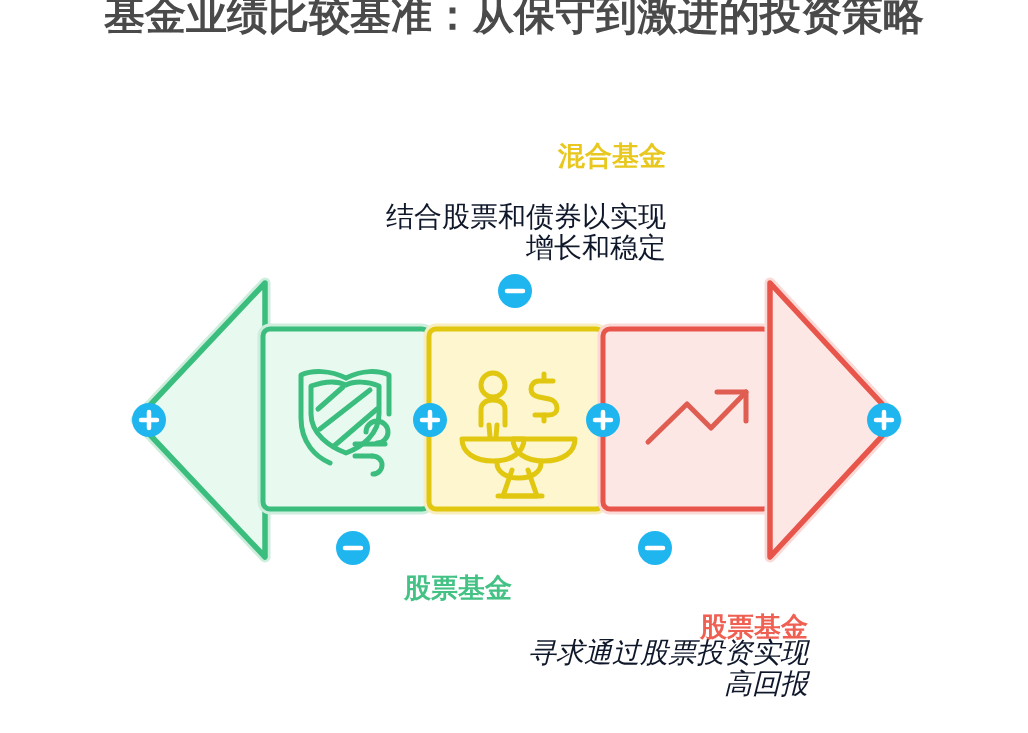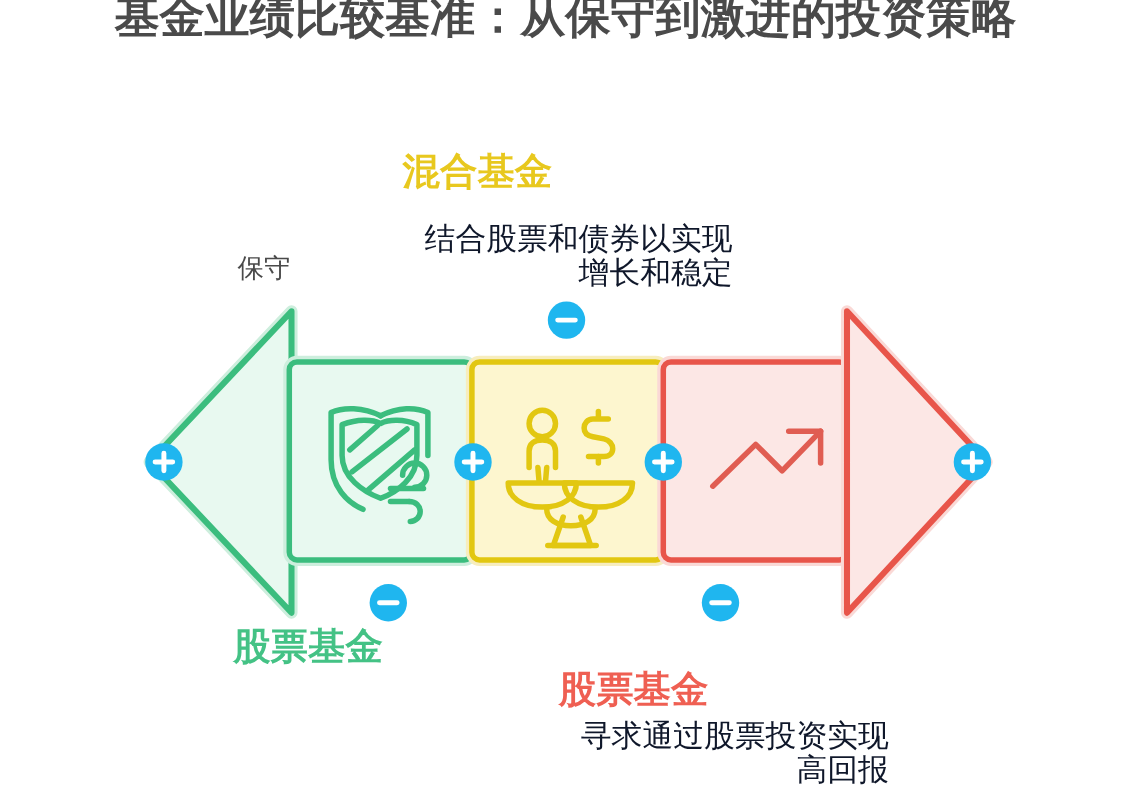--- a/index.html
+++ b/index.html
@@ -52,23 +52,23 @@
     color: #4a4a4a;
     text-align: center;
     white-space: nowrap;
     line-height: 30px;
   }
   #label-conservative { left: 150px; top: 230px; width: 180px; }
   #label-aggressive  { left: 728px; top: 230px; width: 180px; }
 
   .seg-title {
     position: absolute;
-    font-size: 34px;
+    font-size: 27px;
     font-weight: bold;
-    text-align: left;
+    text-align: right;
     white-space: nowrap;
     line-height: 36px;
   }
   .seg-desc {
     position: absolute;
     font-size: 28px;
     color: #0f172a;
     text-align: right;
     line-height: 31px;
   }
@@ -76,21 +76,21 @@
   
   #title-hybrid { left: 366px; top: 138px; width: 300px; color: #e8c81e; }
   #desc-hybrid  { left: 366px; top: 201px; width: 300px; }
 
   
   #title-bond { left: 212px; top: 570px; width: 300px; color: #44c285; }
   #desc-bond  { left: 212px; top: 637px; width: 300px; }
 
   
   #title-equity { left: 508px; top: 570px; width: 300px; color: #ef5f52; margin-top: 39px; }
-  #desc-equity  { left: 508px; top: 653px; width: 300px; }
+  #desc-equity  { left: 508px; top: 637px; width: 300px; font-style: italic; }
 </style>
 </head>
 <body>
 
 <div id="stage">
 
   <div class="title">基金业绩比较基准：从保守到激进的投资策略</div>
 
   <svg id="diagram" viewBox="0 0 1028 733">
 
@@ -185,21 +185,20 @@
     <g>
       <circle cx="353" cy="548" r="17" fill="#1fb6ef"></circle>
       <path d="M 345,548 L 361,548" stroke="#ffffff" stroke-width="4.5" stroke-linecap="round"></path>
     </g>
     <g>
       <circle cx="655" cy="548" r="17" fill="#1fb6ef"></circle>
       <path d="M 647,548 L 663,548" stroke="#ffffff" stroke-width="4.5" stroke-linecap="round"></path>
     </g>
   </svg>
 
-  <div class="end-label" id="label-conservative">保守</div>
 
   <div class="seg-title" id="title-hybrid">混合基金</div>
   <div class="seg-desc" id="desc-hybrid">结合股票和债券以实现增长和稳定</div>
 
   <div class="seg-title" id="title-bond">股票基金</div>
 
   <div class="seg-title" id="title-equity">股票基金</div>
   <div class="seg-desc" id="desc-equity">寻求通过股票投资实现高回报</div>
 
 </div>

